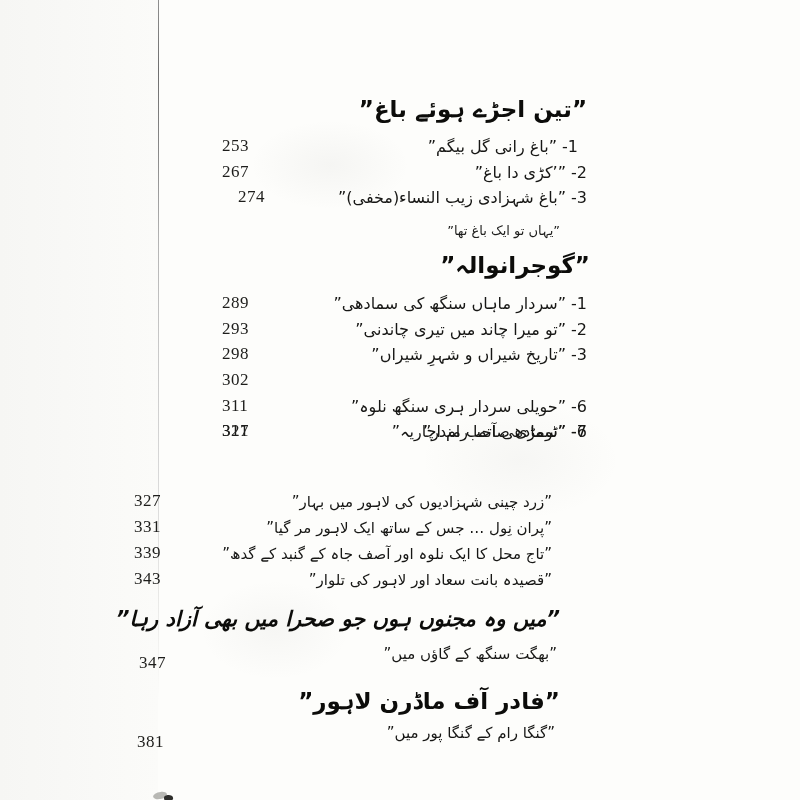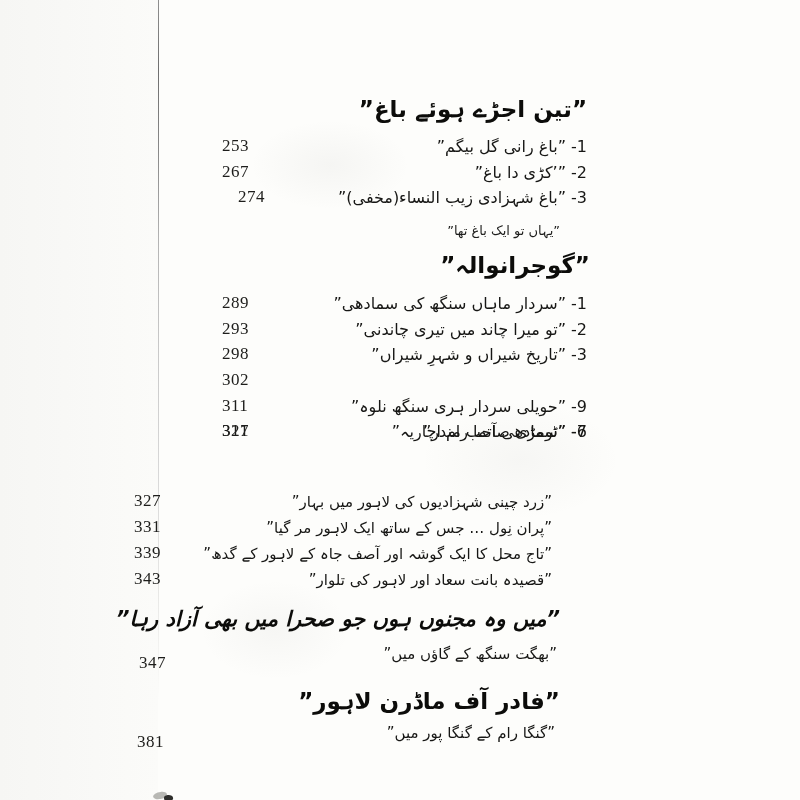--- a/index.html
+++ b/index.html
@@ -56,21 +56,21 @@
 <div class="smudge sm1"></div>
 <div class="smudge sm2"></div>
 <div class="smudge sm3"></div>
 <div class="ink">
   <div class="b1"></div>
   <div class="b2"></div>
 </div>
 
 <div class="heading" style="top:90px;right:213px;">”تین اجڑے ہوئے باغ”</div>
 
-<div class="row" style="top:134px;right:213px;padding-left:8px;">
+<div class="row" style="top:134px;right:222px;padding-left:8px;">
   <span class="pg">253</span>
   <span class="ttl">1- ”باغ رانی گل بیگم”</span>
 </div>
 <div class="row" style="top:160px;right:213px;">
   <span class="pg">267</span>
   <span class="ttl">2- ”’کڑی دا باغ”</span>
 </div>
 <div class="row" style="top:185px;right:213px;margin-left:16px;">
   <span class="pg">274</span>
   <span class="ttl">3- ”باغ شہزادی زیب النساء(مخفی)”</span>
@@ -90,42 +90,42 @@
 </div>
 <div class="row" style="top:342px;right:213px;">
   <span class="pg">298</span>
   <span class="ttl">3- ”تاریخ شیراں و شہرِ شیراں”</span>
 </div>
 <div class="row" style="top:368px;right:213px;">
   <span class="pg">302</span>
 </div>
 <div class="row" style="top:394px;right:213px;">
   <span class="pg">311</span>
-  <span class="ttl">9- ”حویلی سردار ہری سنگھ نلوہ”</span>
+  <span class="ttl">6- ”حویلی سردار ہری سنگھ نلوہ”</span>
 </div>
 <div class="row" style="top:419px;right:213px;">
   <span class="pg">317</span>
   <span class="ttl">6- ”سمادھی آتما رام اچاریہ”</span>
 </div>
 <div class="row" style="top:419px;right:213px;">
   <span class="pg">321</span>
   <span class="ttl">7- ”ٹومڑی صاحب مندر”</span>
 </div>
 
 <div class="row small-font" style="top:489px;right:248px;padding-left:42px;">
   <span class="pg" style="left:-26px;">327</span>
   <span class="ttl">”زرد چینی شہزادیوں کی لاہور میں بہار”</span>
 </div>
 <div class="row small-font" style="top:515px;right:248px;">
   <span class="pg" style="left:-26px;">331</span>
   <span class="ttl">”پران نِول … جس کے ساتھ ایک لاہور مر گیا”</span>
 </div>
 <div class="row small-font" style="top:541px;right:248px;">
   <span class="pg" style="left:-26px;">339</span>
-  <span class="ttl">”تاج محل کا ایک گوشہ اور آصف جاہ کے لاہور کے گدھ”</span>
+  <span class="ttl">”تاج محل کا ایک نلوہ اور آصف جاہ کے گنبد کے گدھ”</span>
 </div>
 <div class="row small-font" style="top:567px;right:248px;">
   <span class="pg" style="left:-26px;">343</span>
   <span class="ttl">”قصیدہ بانت سعاد اور لاہور کی تلوار”</span>
 </div>
 
 <div class="heading" style="top:600px;right:240px;font-size:21px;font-style:italic;">”میں وہ مجنوں ہوں جو صحرا میں بھی آزاد رہا”</div>
 
 <div class="row small-font" style="top:641px;right:243px;">
   <span class="pg low" style="left:-21px;">347</span>

